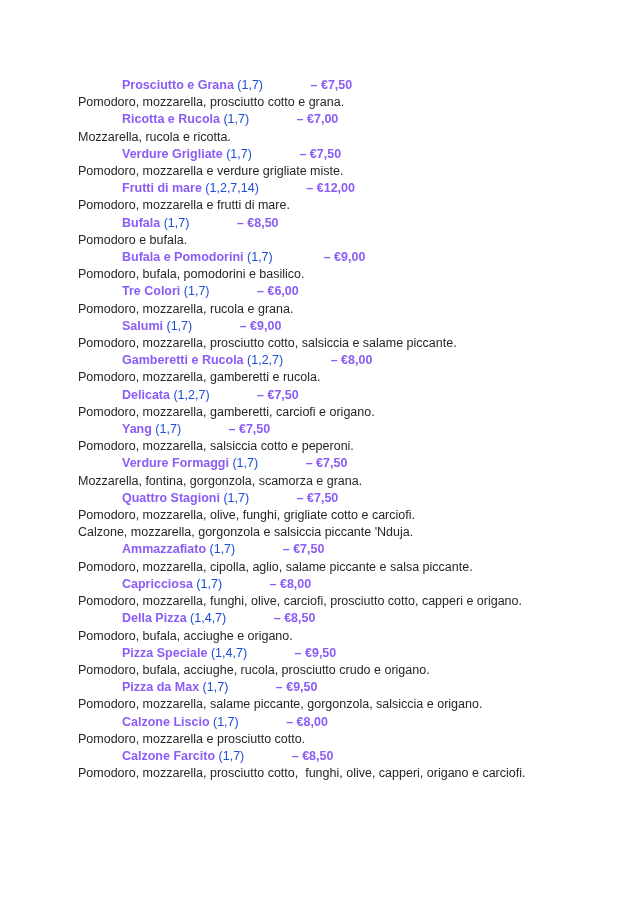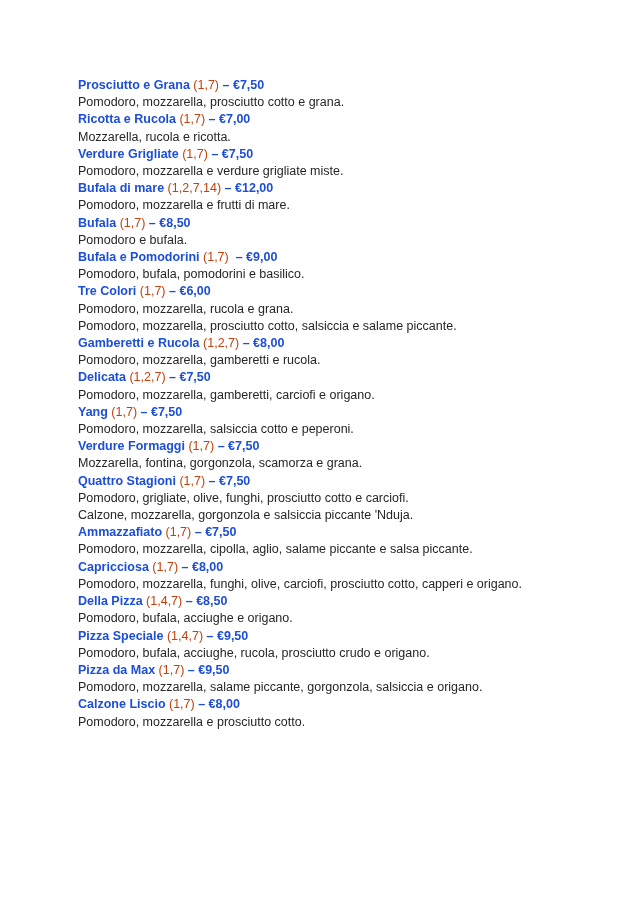--- a/index.html
+++ b/index.html
@@ -26,25 +26,26 @@
     font-size: 12.5px;
     line-height: 17.2px;
     white-space: pre-wrap;
     color: #262626;
   }
   .item-title {
     color: #000000;
   }
   .item-title .b {
     font-weight: 700;
-    color: #1d4ed8;
+    color: #8b5cf6;
+    margin-left: 44px;
   }
   .item-title .r {
     font-weight: 400;
-    color: #c2410c;
+    color: #1d4ed8;
   }
 </style>
 </head>
 <body>
 
 <div class="page">
   <div class="menu">
   <div class="menu-item">
         <p class="item-title"><span class="b">Prosciutto e Grana</span><span class="r"> (1,7)</span><span class="b"> – €7,50</span></p>
         <p class="item-desc">Pomodoro, mozzarella, prosciutto cotto e grana.</p>
@@ -54,40 +55,41 @@
         <p class="item-title"><span class="b">Ricotta e Rucola</span><span class="r"> (1,7)</span><span class="b"> – €7,00</span></p>
         <p class="item-desc">Mozzarella, rucola e ricotta.</p>
       </div>
 
   <div class="menu-item">
         <p class="item-title"><span class="b">Verdure Grigliate</span><span class="r"> (1,7)</span><span class="b"> – €7,50</span></p>
         <p class="item-desc">Pomodoro, mozzarella e verdure grigliate miste.</p>
       </div>
 
   <div class="menu-item">
-        <p class="item-title"><span class="b">Bufala di mare</span><span class="r"> (1,2,7,14)</span><span class="b"> – €12,00</span></p>
+        <p class="item-title"><span class="b">Frutti di mare</span><span class="r"> (1,2,7,14)</span><span class="b"> – €12,00</span></p>
         <p class="item-desc">Pomodoro, mozzarella e frutti di mare.</p>
       </div>
 
   <div class="menu-item">
         <p class="item-title"><span class="b">Bufala</span><span class="r"> (1,7)</span><span class="b"> – €8,50</span></p>
         <p class="item-desc">Pomodoro e bufala.</p>
       </div>
 
   <div class="menu-item">
         <p class="item-title"><span class="b">Bufala e Pomodorini</span><span class="r"> (1,7)</span><span class="b">  – €9,00</span></p>
         <p class="item-desc">Pomodoro, bufala, pomodorini e basilico.</p>
       </div>
 
   <div class="menu-item">
         <p class="item-title"><span class="b">Tre Colori</span><span class="r"> (1,7)</span><span class="b"> – €6,00</span></p>
         <p class="item-desc">Pomodoro, mozzarella, rucola e grana.</p>
       </div>
 
   <div class="menu-item">
+        <p class="item-title"><span class="b">Salumi</span><span class="r"> (1,7)</span><span class="b"> – €9,00</span></p>
         <p class="item-desc">Pomodoro, mozzarella, prosciutto cotto, salsiccia e salame piccante.</p>
       </div>
 
 
   <div class="menu-item">
         <p class="item-title"><span class="b">Gamberetti e Rucola</span><span class="r"> (1,2,7)</span><span class="b"> – €8,00</span></p>
         <p class="item-desc">Pomodoro, mozzarella, gamberetti e rucola.</p>
       </div>
 
   <div class="menu-item">
@@ -100,21 +102,21 @@
         <p class="item-desc">Pomodoro, mozzarella, salsiccia cotto e peperoni.</p>
       </div>
 
   <div class="menu-item">
         <p class="item-title"><span class="b">Verdure Formaggi</span><span class="r"> (1,7)</span><span class="b"> – €7,50</span></p>
         <p class="item-desc">Mozzarella, fontina, gorgonzola, scamorza e grana.</p>
       </div>
 
   <div class="menu-item">
         <p class="item-title"><span class="b">Quattro Stagioni</span><span class="r"> (1,7)</span><span class="b"> – €7,50</span></p>
-        <p class="item-desc">Pomodoro, grigliate, olive, funghi, prosciutto cotto e carciofi.</p>
+        <p class="item-desc">Pomodoro, mozzarella, olive, funghi, grigliate cotto e carciofi.</p>
       </div>
 
   <div class="menu-item">
         <p class="item-desc">Calzone, mozzarella, gorgonzola e salsiccia piccante 'Nduja.</p>
       </div>
 
   <div class="menu-item">
         <p class="item-title"><span class="b">Ammazzafiato</span><span class="r"> (1,7)</span><span class="b"> – €7,50</span></p>
         <p class="item-desc">Pomodoro, mozzarella, cipolla, aglio, salame piccante e salsa piccante.</p>
       </div>
@@ -137,14 +139,18 @@
   <div class="menu-item">
         <p class="item-title"><span class="b">Pizza da Max</span><span class="r"> (1,7)</span><span class="b"> – €9,50</span></p>
         <p class="item-desc">Pomodoro, mozzarella, salame piccante, gorgonzola, salsiccia e origano.</p>
       </div>
 
   <div class="menu-item">
         <p class="item-title"><span class="b">Calzone Liscio</span><span class="r"> (1,7)</span><span class="b"> – €8,00</span></p>
         <p class="item-desc">Pomodoro, mozzarella e prosciutto cotto.</p>
       </div>
 
+  <div class="menu-item">
+        <p class="item-title"><span class="b">Calzone Farcito</span><span class="r"> (1,7)</span><span class="b"> – €8,50</span></p>
+        <p class="item-desc">Pomodoro, mozzarella, prosciutto cotto,  funghi, olive, capperi, origano e carciofi.</p>
+      </div>
 </div>
 </div>
 
 </body></html>

